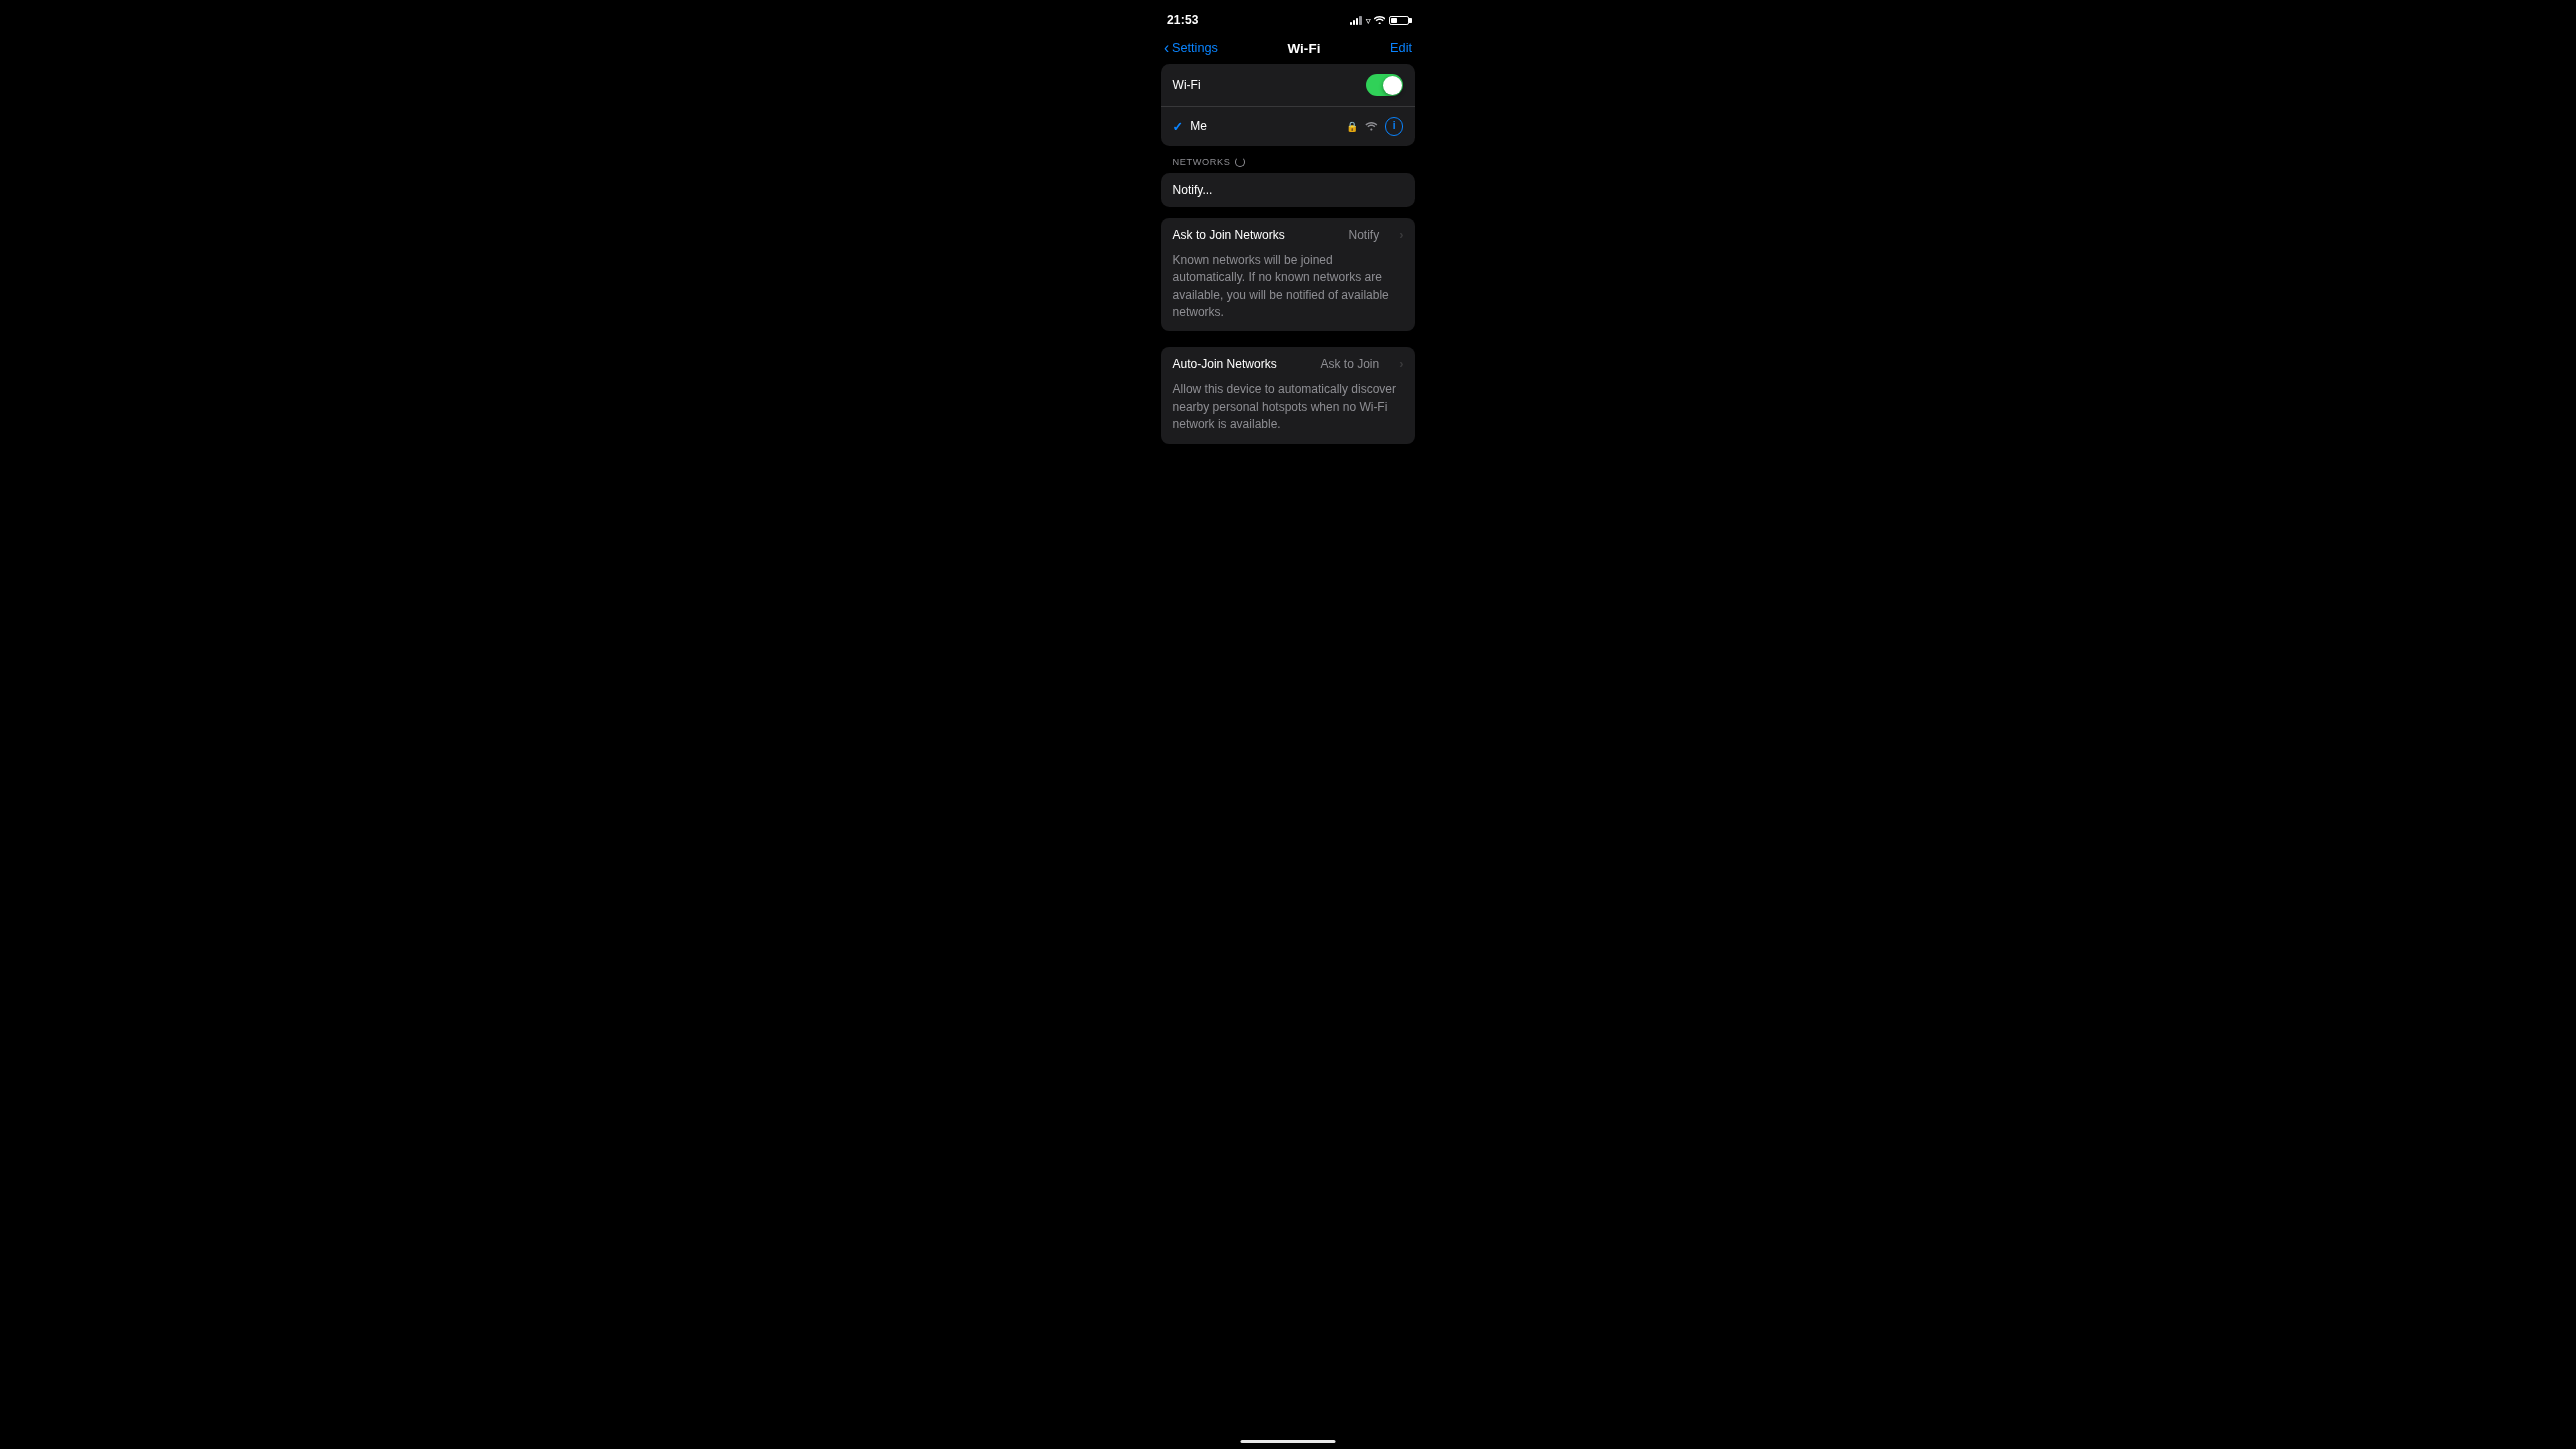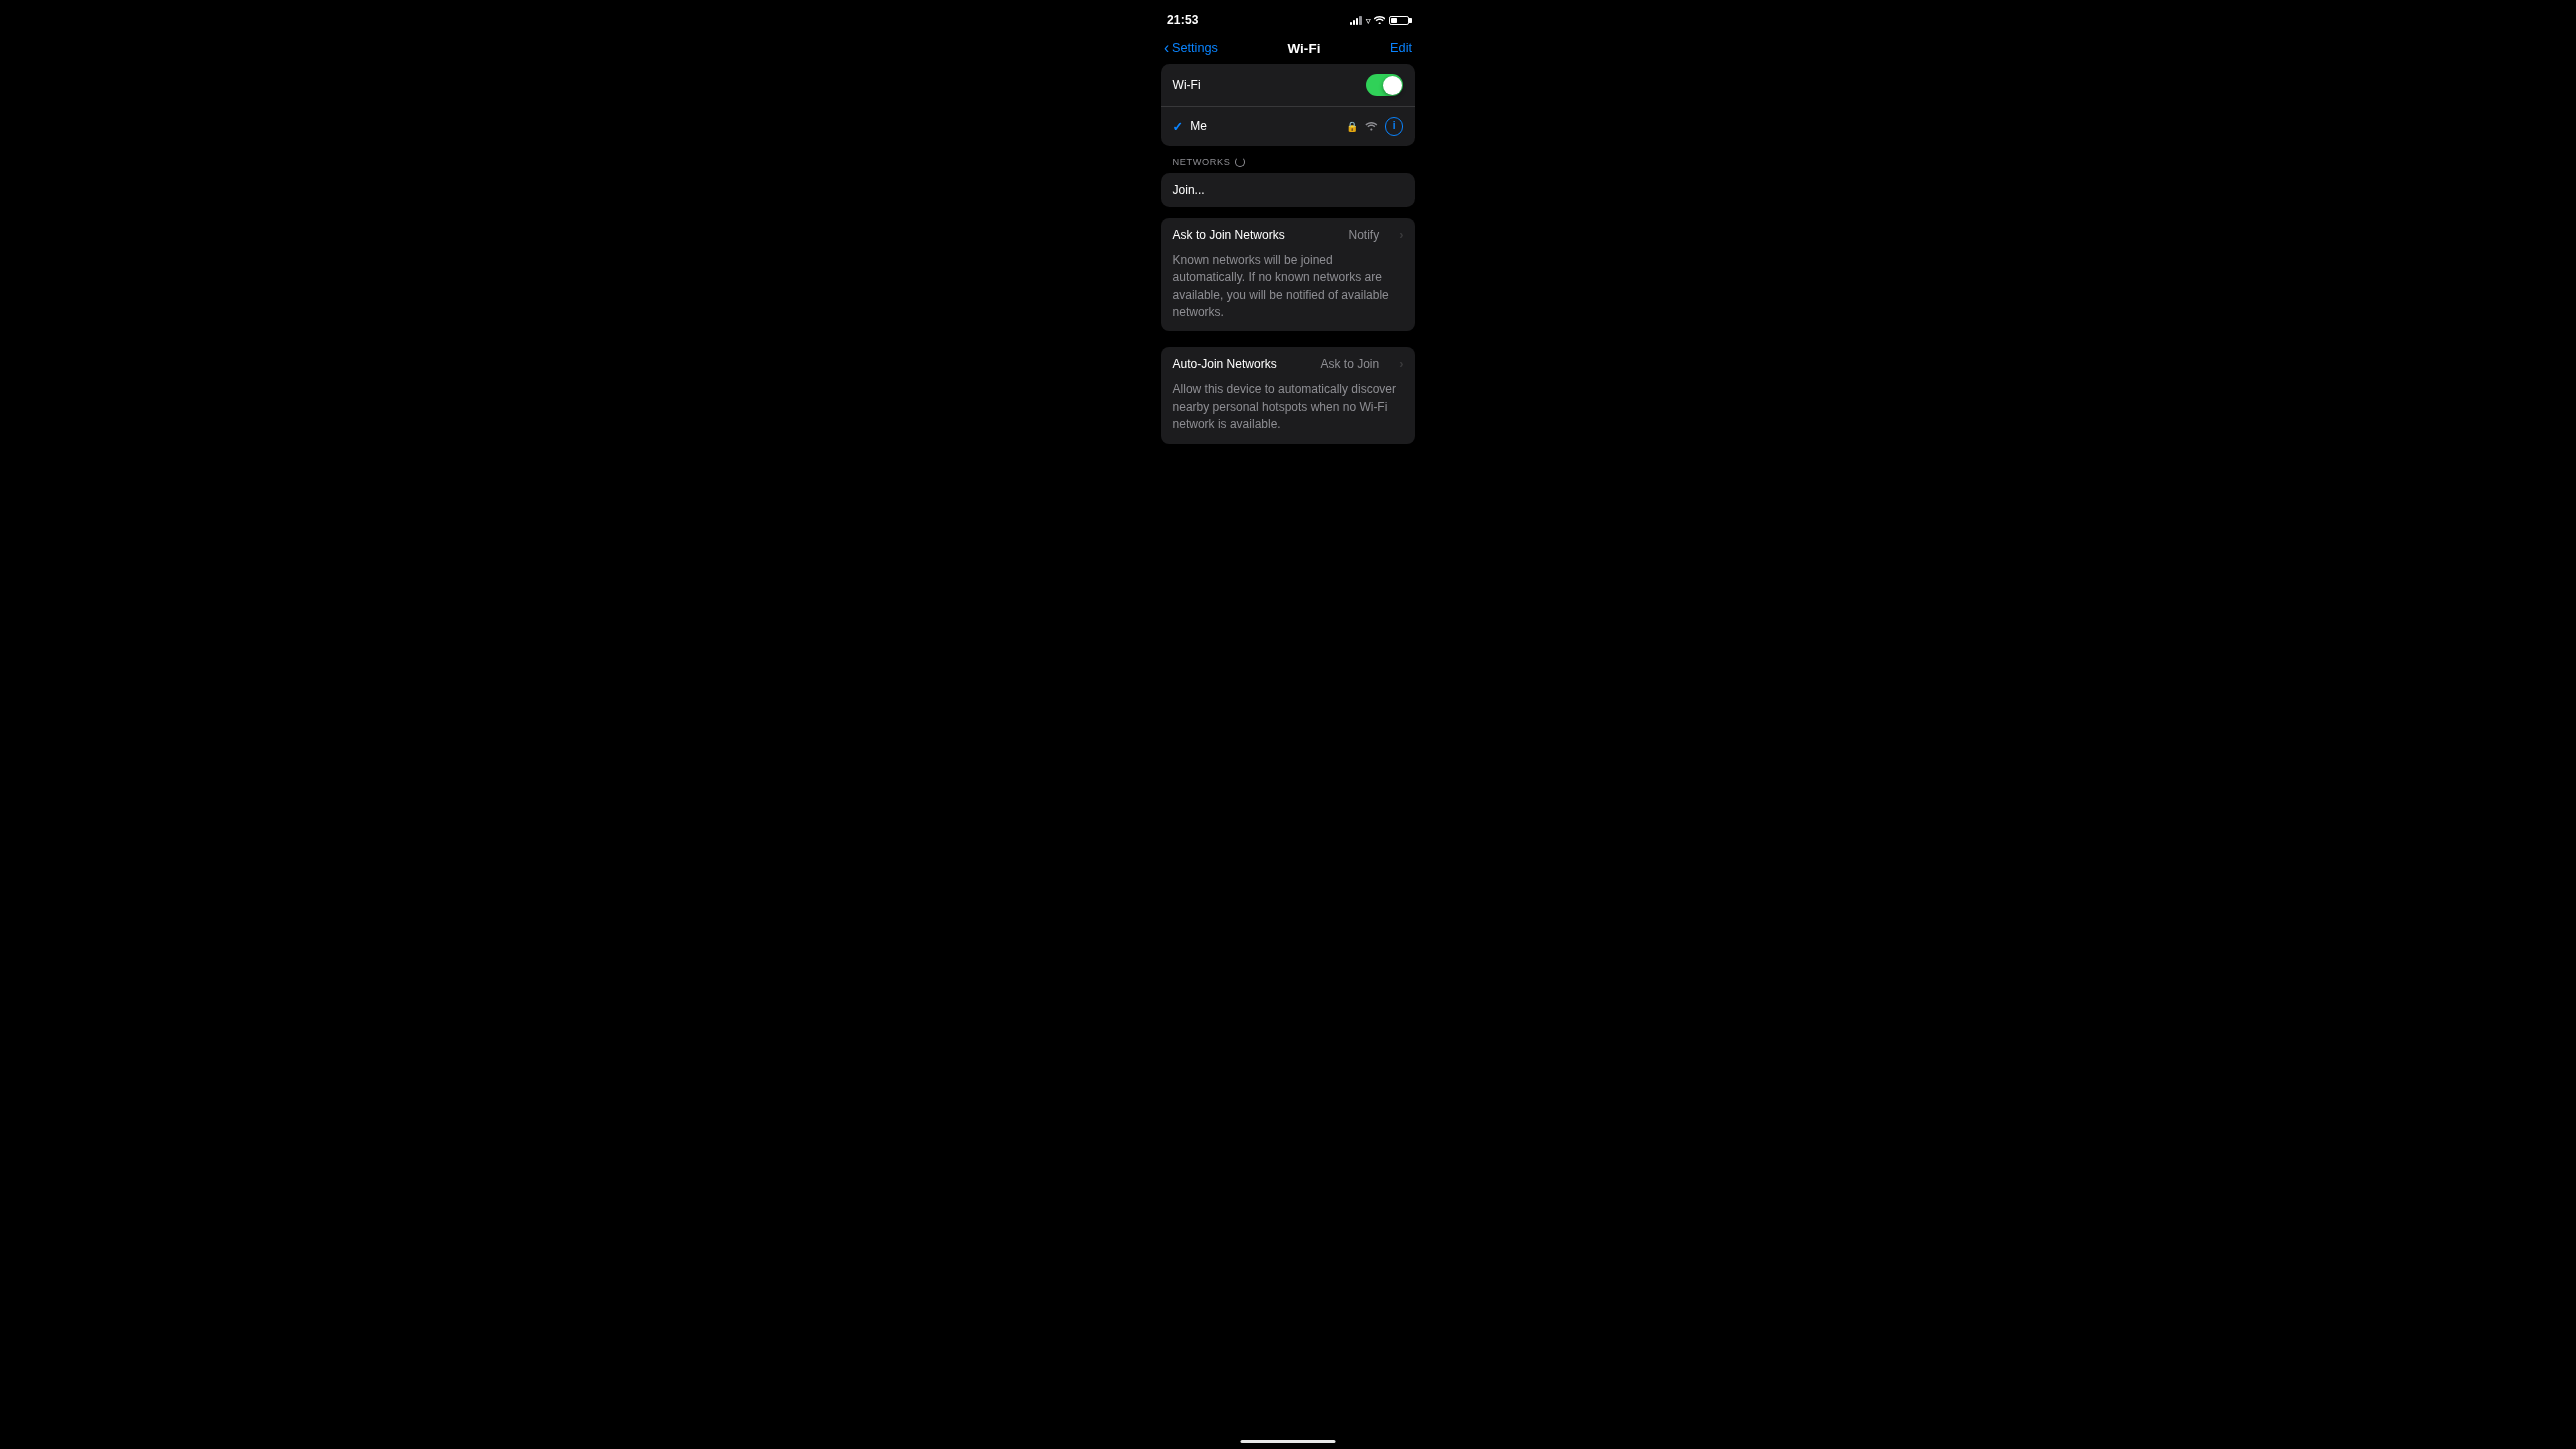--- a/index.html
+++ b/index.html
@@ -395,21 +395,21 @@
     </div>
   </div>
 
   <div class="section-header">
     <span>NETWORKS</span>
     <span class="spinner"></span>
   </div>
 
   <div class="card">
     <div class="other-row">
-      <span class="other-label">Join...</span>
+      <span class="other-label">Notify...</span>
     </div>
   </div>
 
   <div class="setting-card">
     <div class="setting-row">
       <span class="setting-label">Ask to Join Networks</span>
       <div class="setting-value">
         <span>Notify</span>
         <span class="chevron-right">›</span>
       </div>

